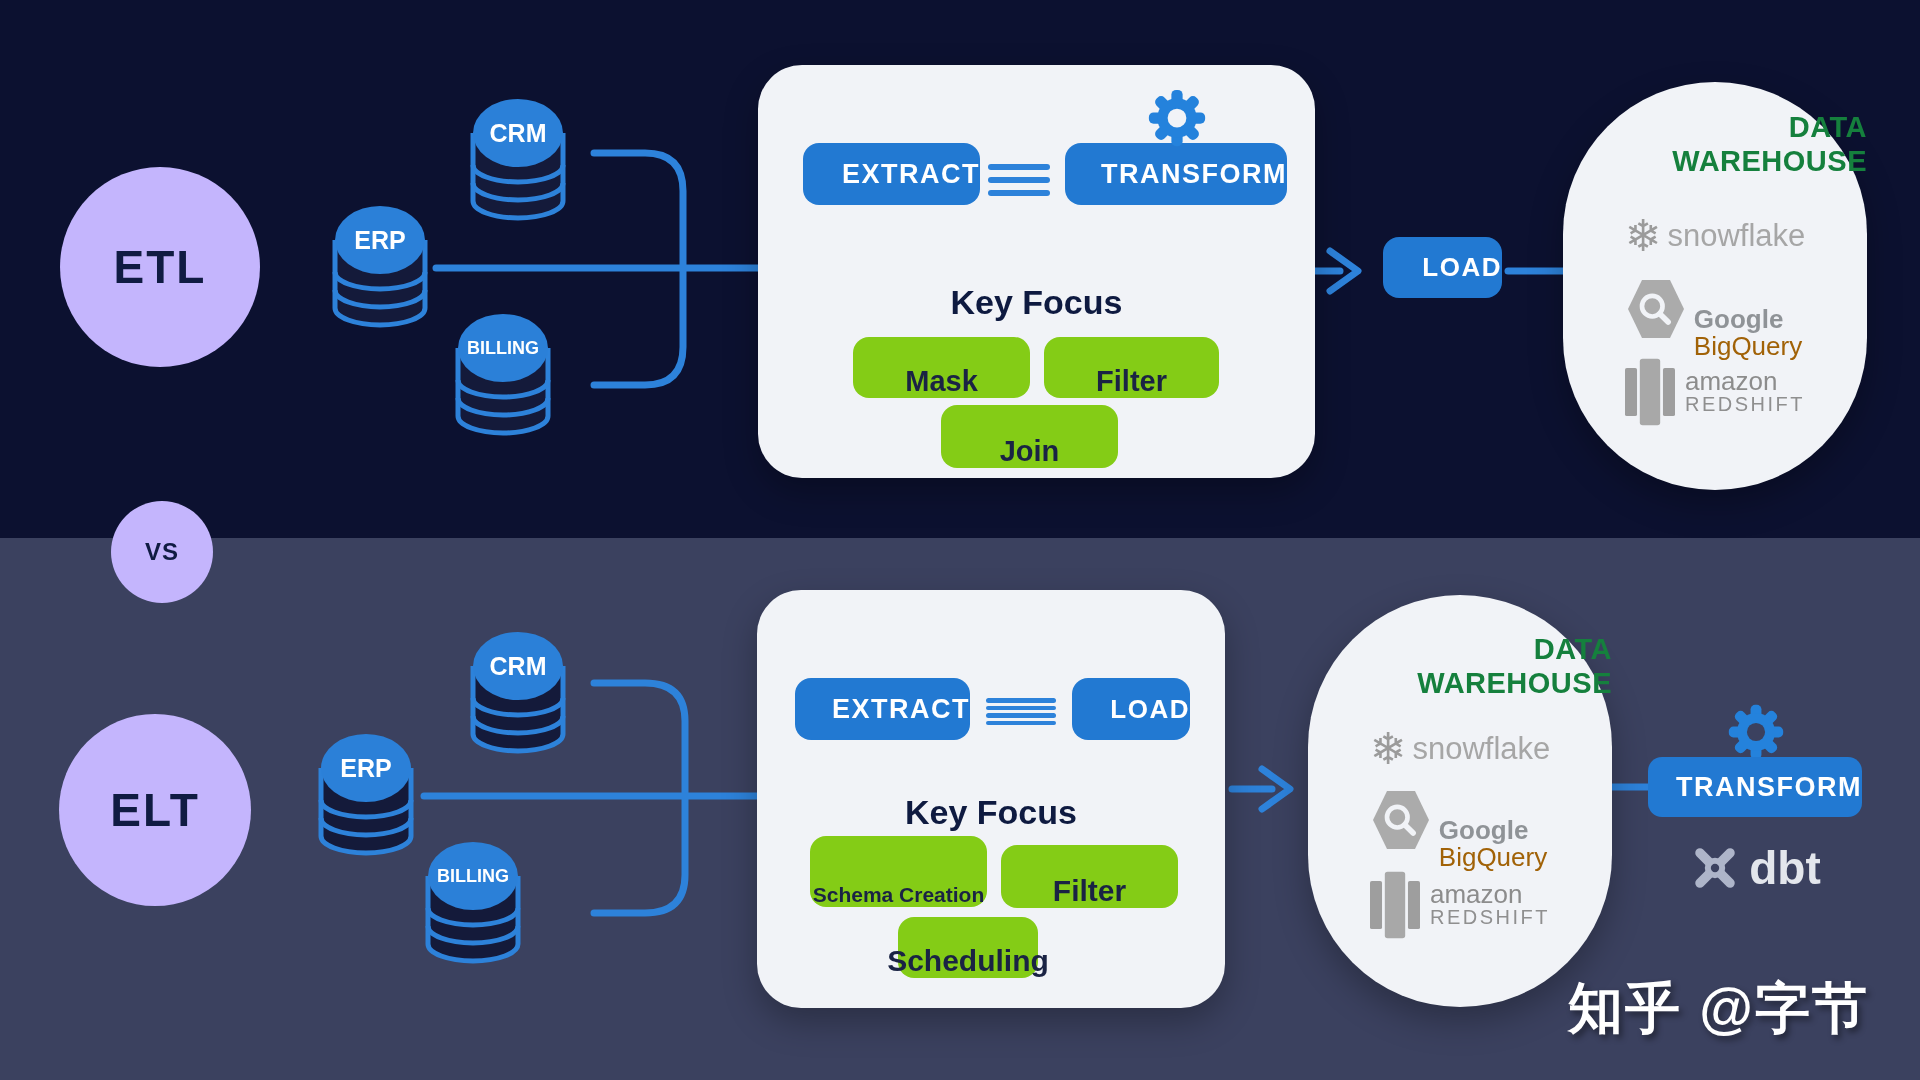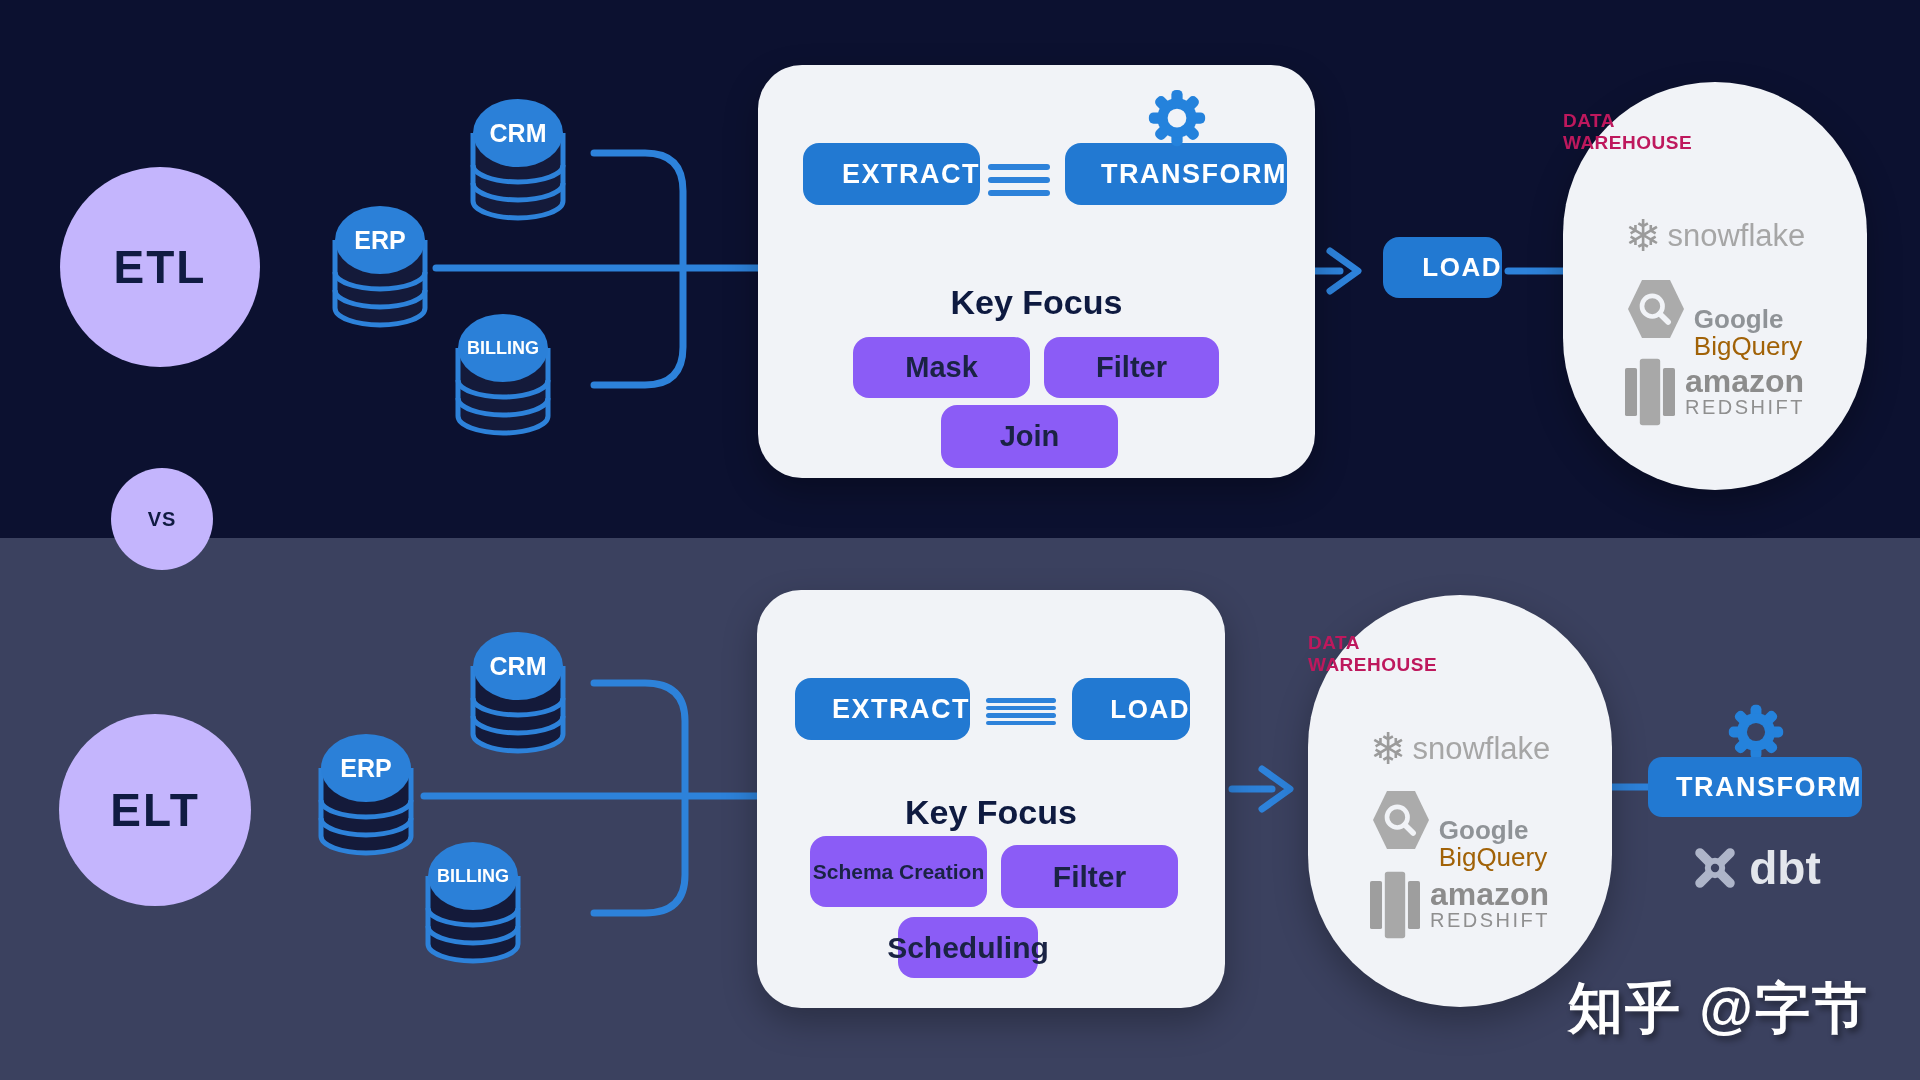--- a/index.html
+++ b/index.html
@@ -20,37 +20,37 @@
     background:#f1f3f7;border-radius:44px;box-shadow:0 14px 34px rgba(0,0,0,.28);
   }
   .capsule{
     background:#f1f3f7;border-radius:152px;box-shadow:0 14px 34px rgba(0,0,0,.28);
   }
   .btn-blue{
     background:#2279d2;border-radius:16px;display:flex;align-items:center;justify-content:flex-end;
     color:#ffffff;font-weight:700;letter-spacing:1.5px;border:none;
   }
   .pill{
-    background:#8b5cf6;border-radius:16px;display:flex;align-items:center;justify-content:center;
+    background:#84cc16;border-radius:16px;display:flex;align-items:flex-end;justify-content:center;
     color:#1a2344;font-weight:700;
   }
   .key-focus{
     width:100%;text-align:center;color:#0e1a40;font-weight:800;font-size:34px;
   }
   .eq{display:flex;flex-direction:column;}
   .eq span{display:block;background:#2d82da;border-radius:3px;}
 
-  .wh-title{width:100%;text-align:left;color:#be185d;font-weight:800;font-size:19px;line-height:1.18;letter-spacing:.5px;}
+  .wh-title{width:100%;text-align:right;color:#15803d;font-weight:800;font-size:29px;line-height:1.18;letter-spacing:.5px;}
   .logo-row{display:flex;align-items:center;justify-content:center;gap:10px;width:100%;}
   .snow-glyph{font-size:44px;color:#9b9b9b;line-height:1;}
   .snow-label{font-size:31px;color:#a6a6a6;font-weight:400;}
   .logo-col{display:flex;flex-direction:column;align-items:flex-start;line-height:1.05;}
   .g-line1{font-size:26px;font-weight:700;color:#8f9397;margin-top:48px;}
   .g-line2{font-size:26px;font-weight:400;color:#a16207;}
-  .a-line1{font-size:32px;font-weight:700;color:#8c8c8c;line-height:.95;}
+  .a-line1{font-size:26px;font-weight:400;color:#8c8c8c;line-height:.95;}
   .a-line2{font-size:20px;font-weight:500;color:#8f8f8f;letter-spacing:2.5px;}
   .dbt-label{font-size:46px;font-weight:800;color:#e3e6ec;}
   .watermark{
     color:#ffffff;font-size:55px;font-weight:600;letter-spacing:2px;
     text-shadow:3px 4px 6px rgba(0,0,0,.45);
   }
   .cyl-label{fill:#ffffff;font-weight:700;font-family:"Liberation Sans","DejaVu Sans",sans-serif;}
 </style>
 </head>
 <body>
@@ -72,21 +72,21 @@
     <path d="M424 796 H760" stroke="#2d82da" stroke-width="7" stroke-linecap="round"></path>
     <path d="M1232 789 H1272" stroke="#2d82da" stroke-width="7" stroke-linecap="round"></path>
     <path d="M1262 769 L1290 789 L1262 809" stroke="#2d82da" stroke-width="7" stroke-linecap="round" stroke-linejoin="round"></path>
     <path d="M1588 787 H1650" stroke="#2d82da" stroke-width="7" stroke-linecap="round"></path>
   </svg>
 
   <div class="abs circle-badge" style="left:60px;top:167px;width:200px;height:200px;font-size:46px;">
     <span>ETL</span>
   </div>
 
-  <div class="abs circle-badge" style="left:111px;top:468px;width:102px;height:102px;font-size:20px;letter-spacing:1px;">
+  <div class="abs circle-badge" style="left:111px;top:501px;width:102px;height:102px;font-size:24px;letter-spacing:1px;">
     <span>VS</span>
   </div>
 
   <div class="abs circle-badge" style="left:59px;top:714px;width:192px;height:192px;font-size:46px;">
     <span>ELT</span>
   </div>
 
   <svg class="abs" style="left:470px;top:95px;" width="96" height="126" viewBox="0 0 96 126">
     <path d="M3 38 V106 a45 17 0 0 0 90 0 V38" fill="#141a3a" stroke="#2d82da" stroke-width="5"></path>
     <path d="M3 70 a45 17 0 0 0 90 0" fill="none" stroke="#2d82da" stroke-width="5"></path>

